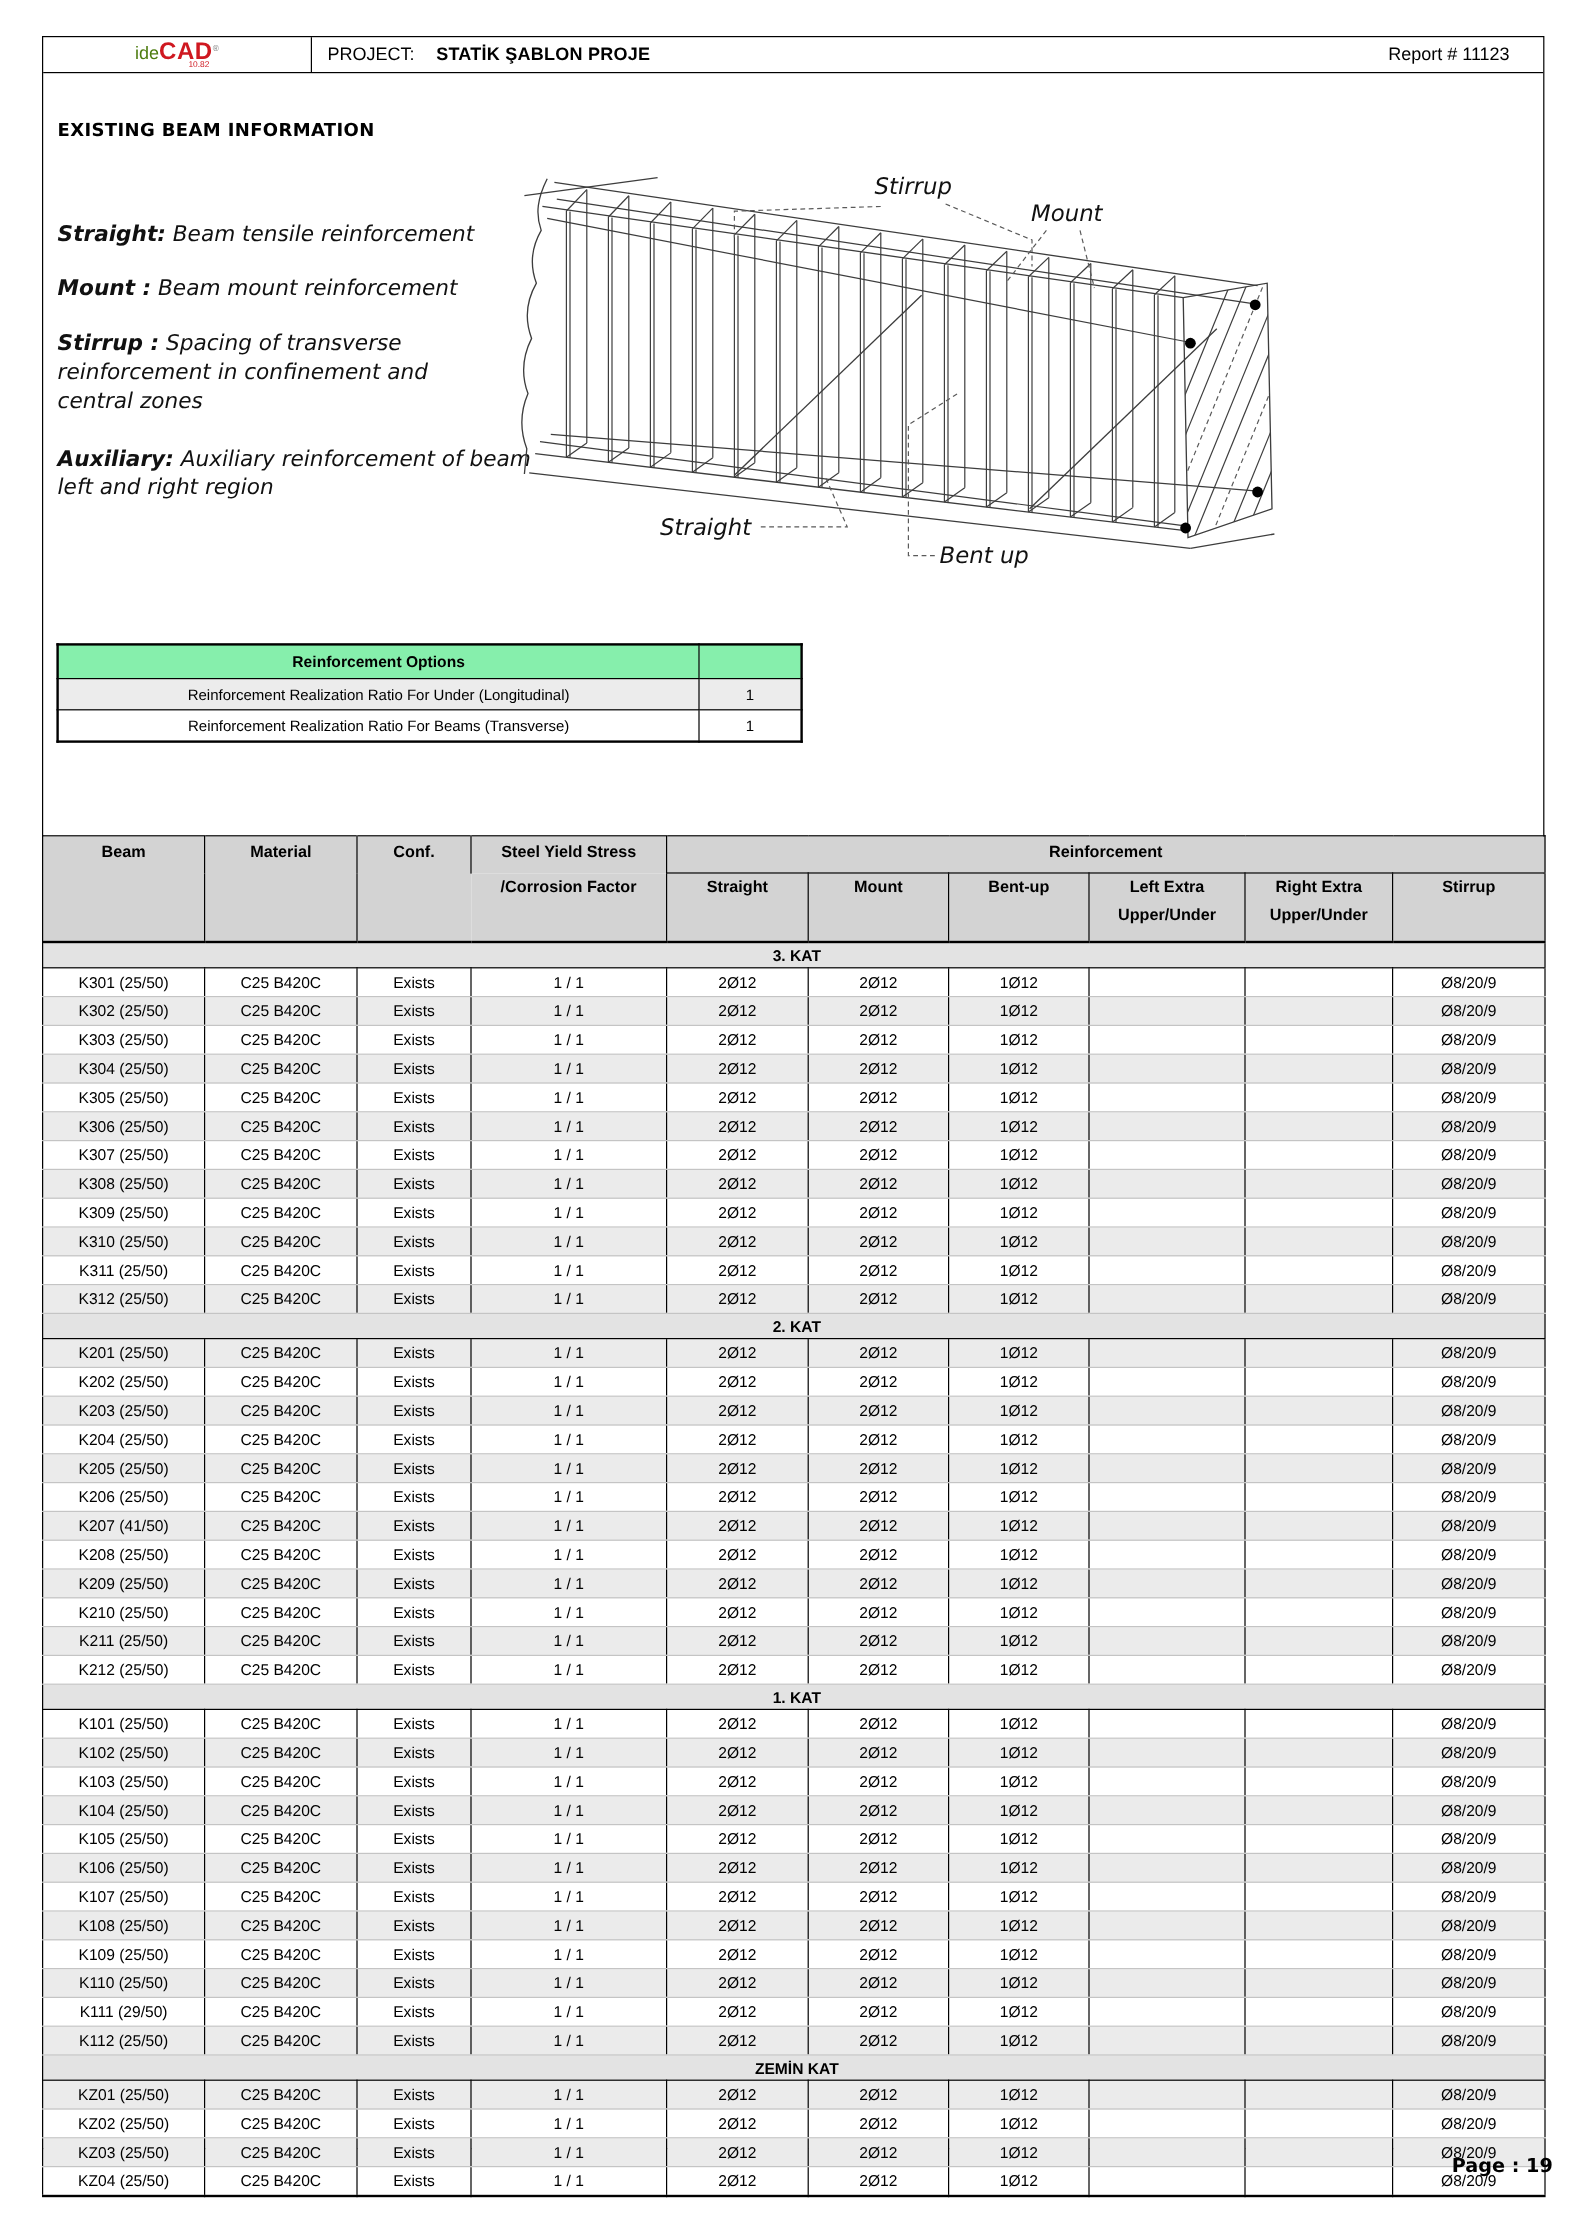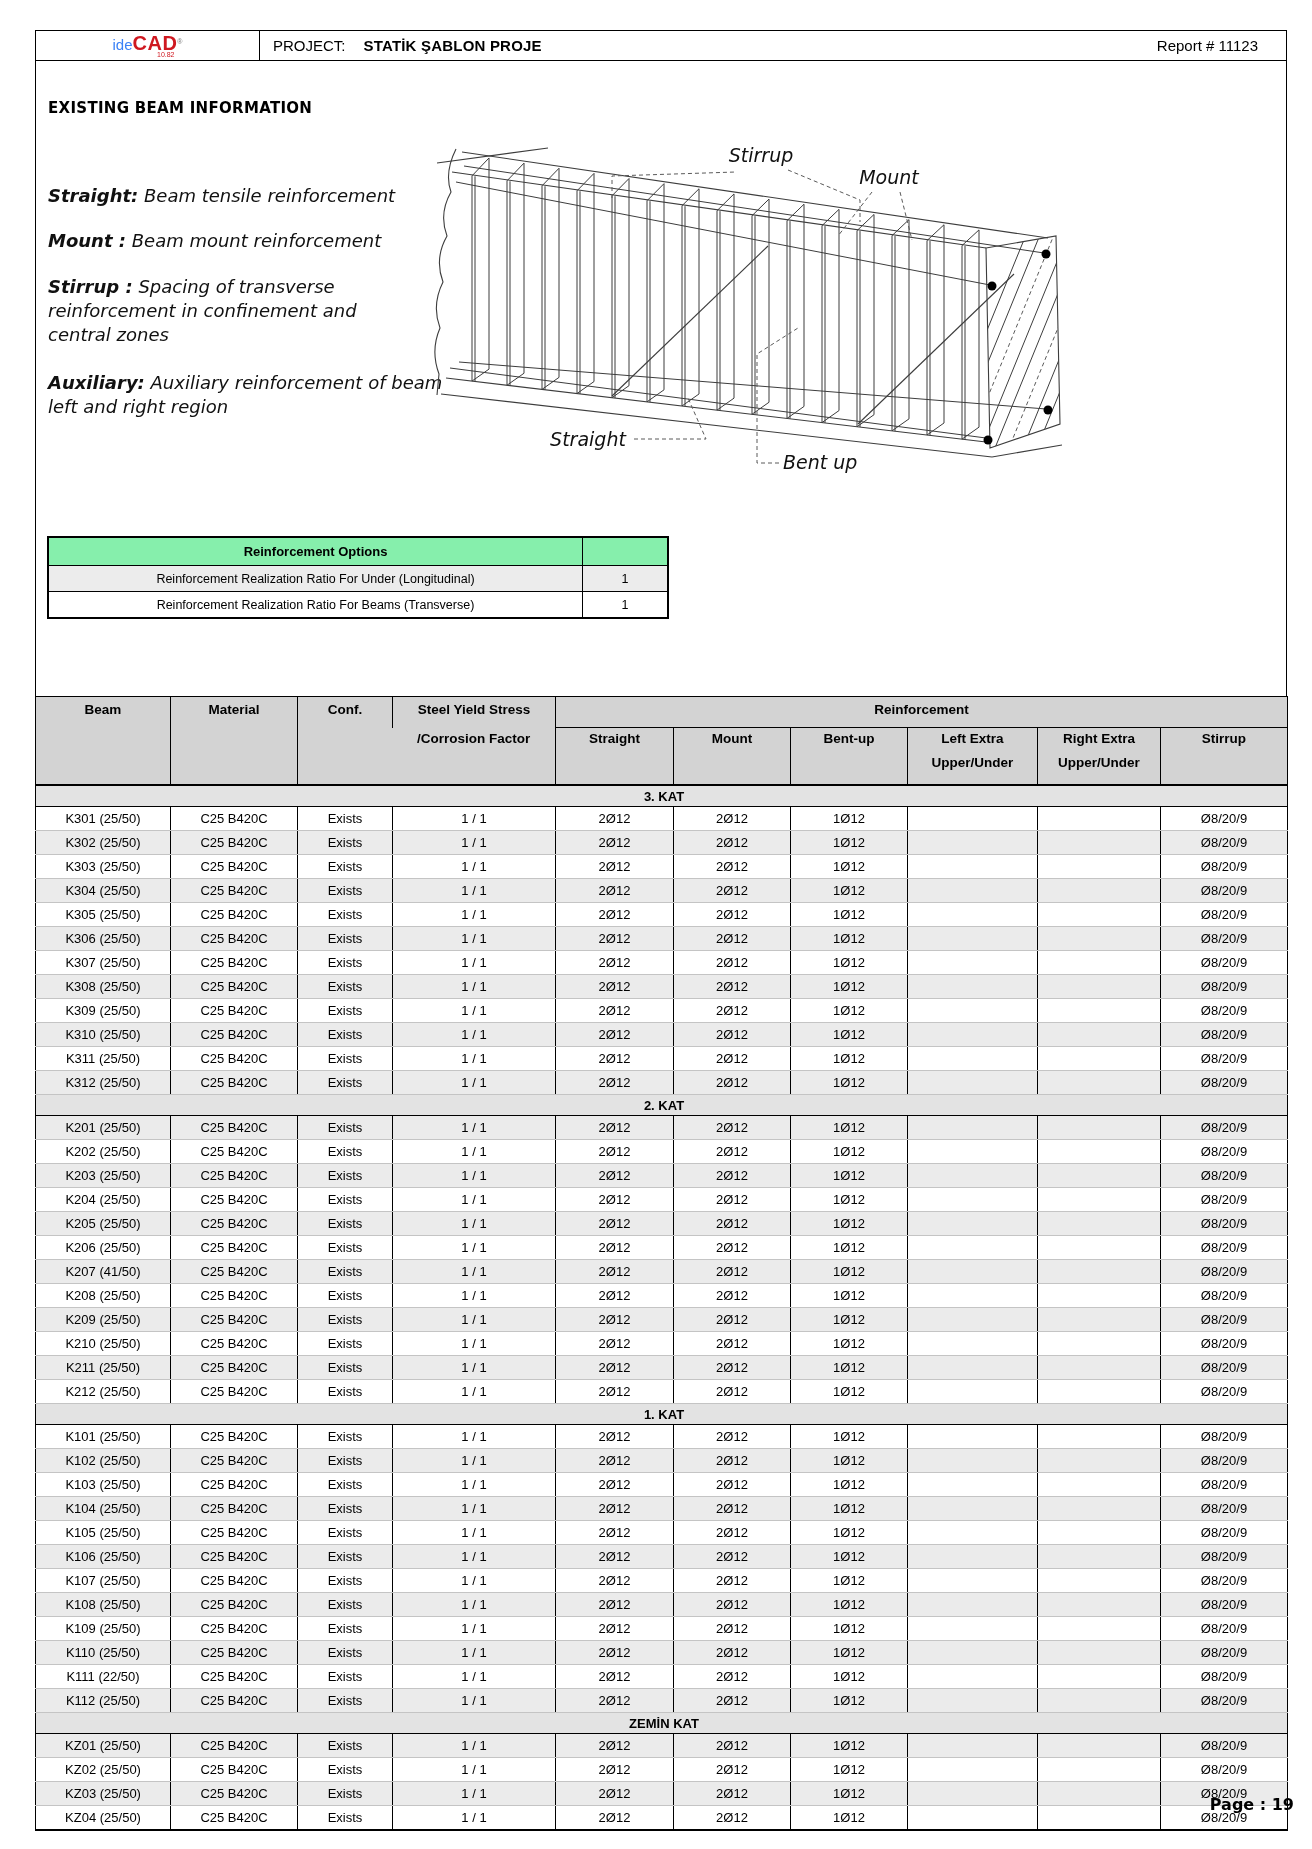--- a/index.html
+++ b/index.html
@@ -7,21 +7,21 @@
        font-family:"Liberation Sans",sans-serif;color:#000;overflow:hidden;}
 
   
   .frame{position:absolute;left:35px;top:30px;width:1250px;height:1759px;border:1px solid #000;}
 
   
   .top-band{position:absolute;left:0;top:0;width:100%;height:30px;border-bottom:1px solid #000;
             display:flex;align-items:center;box-sizing:border-box;}
   .logo-cell{width:224px;height:100%;border-right:1px solid #000;display:flex;align-items:center;justify-content:center;box-sizing:border-box;}
   .logo{display:inline-block;line-height:1;}
-  .logo .ide{font-size:15px;color:#3b82f6;}
+  .logo .ide{font-size:15px;color:#4d7c0f;}
   .logo .cad{font-size:20px;font-weight:bold;color:#cf1820;letter-spacing:.5px;}
   .logo .reg{font-size:7px;color:#787878;vertical-align:super;}
   .logo .ver{text-align:right;font-size:7px;color:#cf1820;margin-top:-2px;padding-right:8px;}
   .project-label{font-weight:normal;font-size:15px;margin-left:13px;}
   .project-name{font-weight:bold;font-size:15px;margin-left:18px;letter-spacing:.2px;}
   .report{font-weight:normal;font-size:15px;margin-left:auto;padding-right:28px;}
 
   
   .page-title{position:absolute;left:48px;top:99px;font-family:"DejaVu Sans",sans-serif;
               font-weight:bold;font-size:15px;letter-spacing:.3px;}
@@ -695,21 +695,21 @@
         <td>Exists</td>
         <td>1 / 1</td>
         <td>2Ø12</td>
         <td>2Ø12</td>
         <td>1Ø12</td>
         <td></td>
         <td></td>
         <td>Ø8/20/9</td>
       </tr>
       <tr class="w">
-        <td>K111 (22/50)</td>
+        <td>K111 (29/50)</td>
         <td>C25 B420C</td>
         <td>Exists</td>
         <td>1 / 1</td>
         <td>2Ø12</td>
         <td>2Ø12</td>
         <td>1Ø12</td>
         <td></td>
         <td></td>
         <td>Ø8/20/9</td>
       </tr>

